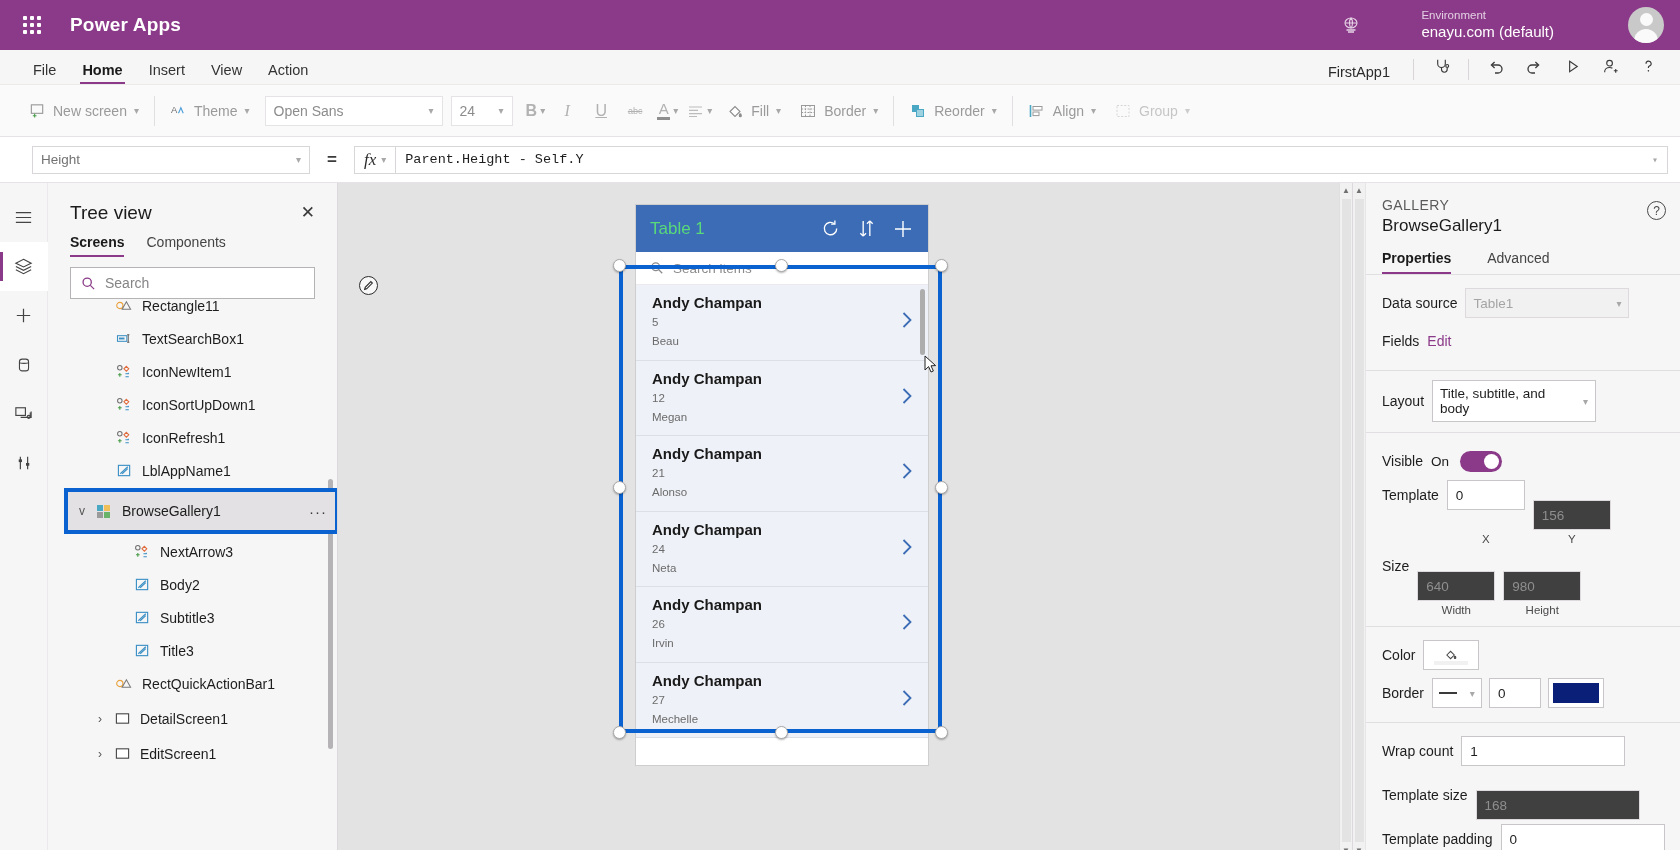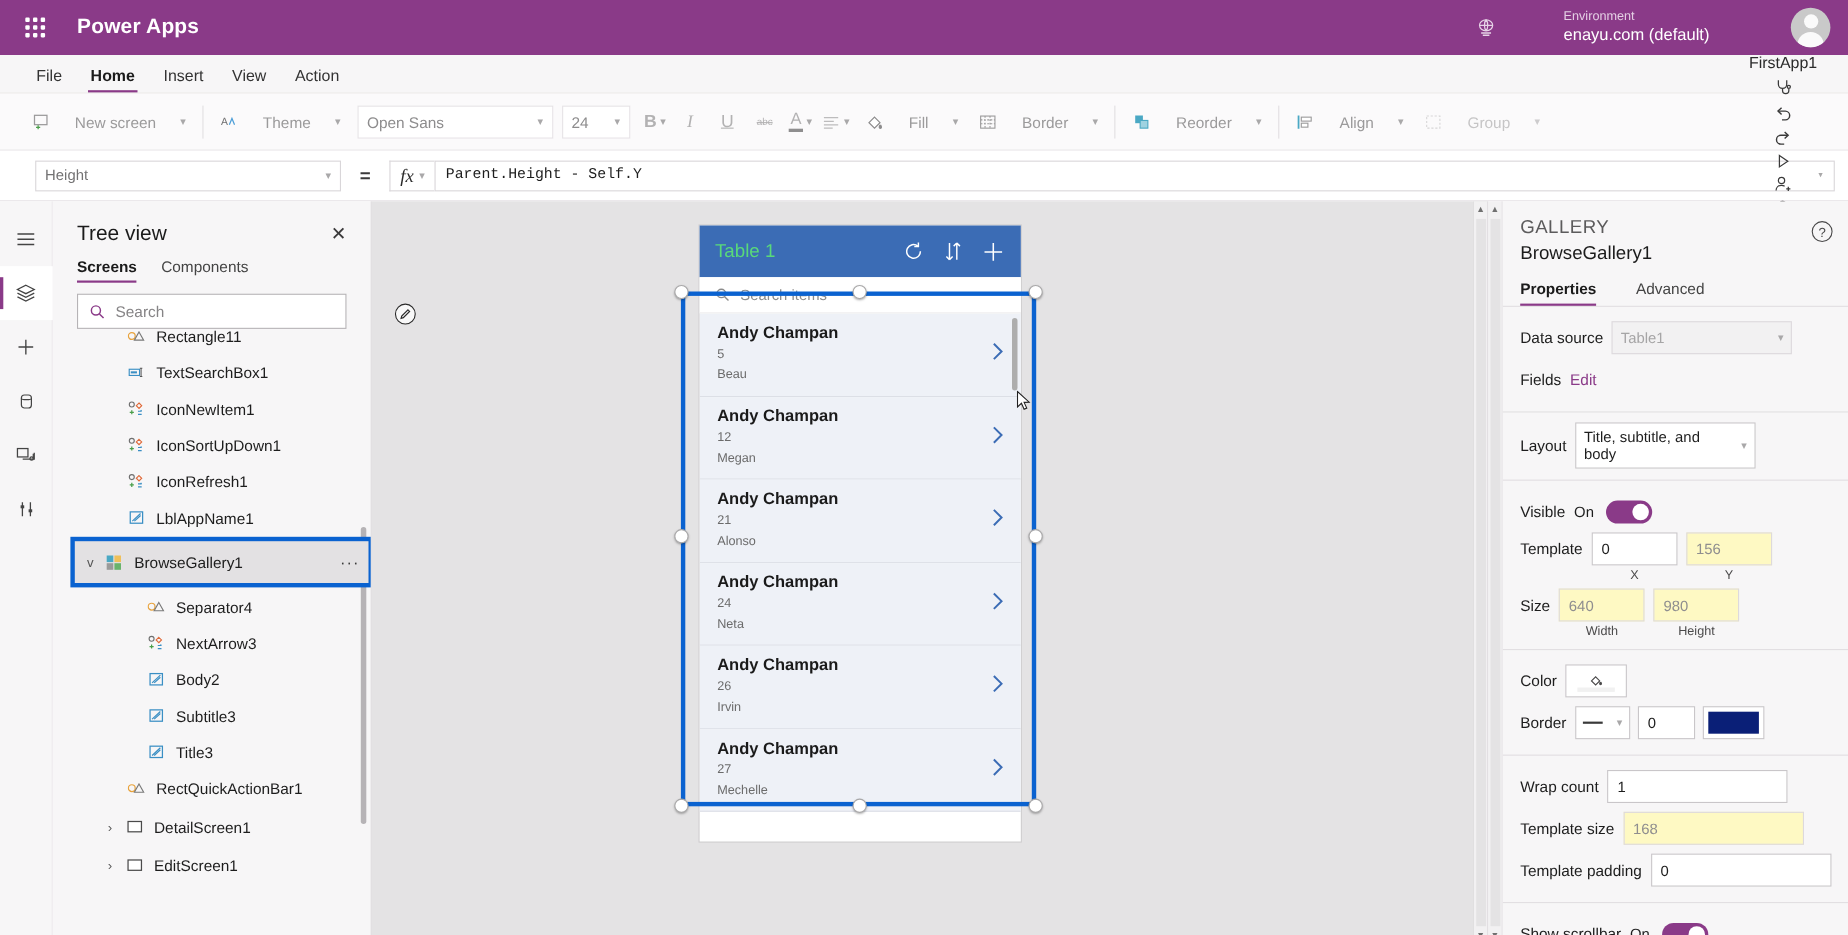--- a/index.html
+++ b/index.html
@@ -61,39 +61,39 @@
     padding: 0 13px 7px 13px; font-size: 14.5px; color: #333;
     cursor: pointer; position: relative; line-height: 1;
   }
   .menuitem:first-child { margin-left: 20px; }
   .menuitem.active { font-weight: bold; color: #1b1b1b; }
   .menuitem.active::after {
     content: ""; position: absolute; left: 11px; right: 11px; bottom: 0;
     height: 2.5px; background: #8a3a88;
   }
   .menurow-right {
-    margin-left: auto; display: flex; align-items: center;
-    height: 100%; padding-bottom: 4px; padding-right: 14px; gap: 2px; flex-direction: column;
+    margin-left: auto; display: flex; align-items: flex-end;
+    height: 100%; padding-bottom: 4px; padding-right: 14px; gap: 2px;
   }
   .appname { font-size: 14.5px; color: #2b2b2b; padding: 0 14px; }
   .vsep { width: 1px; height: 21px; background: #d8d4d8; margin: 0 7px; }
   .icobtn {
     width: 36px; height: 27px; display: flex; align-items: center; justify-content: center;
     cursor: pointer; color: #3a3a3a;
   }
 
   
   .ribbon {
     height: 52px; background: #fbfafb; display: flex; align-items: center;
     border-bottom: 1px solid #e6e3e6; font-size: 14px; color: #9b9a9b;
   }
   .rb-group { display: flex; align-items: center; height: 100%; }
   .rb-sep { width: 1px; height: 30px; background: #e2dfe2; margin: 0 6px; }
   .rb-btn {
-    display: flex; align-items: center; gap: 22px;
+    display: flex; align-items: center; gap: 7px;
     padding: 6px 9px; cursor: pointer; white-space: nowrap;
   }
   .chev { font-size: 10px; color: #a9a8a9; }
   .rb-input {
     border: 1px solid #e6e3e6; background: #fff; height: 30px;
     display: flex; align-items: center; justify-content: space-between;
     padding: 0 8px; font-size: 14px; color: #8d8c8d; cursor: pointer;
   }
   .font-name { width: 178px; margin-left: 6px; }
   .font-size { width: 62px; margin-left: 8px; }
@@ -252,21 +252,21 @@
     width: 328px; background: #f7f6f7; border-left: 1px solid #dcd9dc;
     display: flex; flex: none; position: relative;
   }
   .prop-scroll {
     width: 13px; background: #f2f1f2; border-right: 1px solid #e7e5e7;
     display: flex; flex-direction: column; align-items: center; flex: none;
   }
   .prop-scroll-thumb { width: 9px; flex: 1; background: #e4e3e4; margin: 1px 0; }
   .prop-body { flex: 1; padding: 0 14px 0 16px; overflow: hidden; }
   .prop-head { padding: 14px 0 0 0; position: relative; }
-  .prop-kind { font-size: 17px; color: #5c5b5c; letter-spacing: .4px; }
+  .prop-kind { font-size: 14px; color: #5c5b5c; letter-spacing: .4px; }
   .prop-name { font-size: 17px; color: #1b1b1b; margin-top: 3px; }
   .prop-help {
     position: absolute; right: 0; top: 18px; width: 19px; height: 19px;
     border-radius: 50%; border: 1px solid #4a494a; color: #4a494a;
     font-size: 12px; display: flex; align-items: center; justify-content: center;
     cursor: pointer;
   }
   .prop-tabs { display: flex; gap: 36px; margin-top: 14px; }
   .prop-tab { font-size: 14px; color: #444; padding-bottom: 8px; cursor: pointer; position: relative; }
   .prop-tab.active { font-weight: bold; color: #1b1b1b; }
@@ -295,21 +295,21 @@
   }
   .toggle::after {
     content: ""; position: absolute; right: 3px; top: 3px;
     width: 15px; height: 15px; border-radius: 50%; background: #fff;
   }
   .pfield {
     width: 78px; height: 30px; border: 1px solid #c9c6c9; background: #fff;
     display: flex; align-items: center; padding: 0 8px;
     font-size: 13.5px; color: #1d1d1d; cursor: text;
   }
-  .pfield.disabled { background: #fef9c3; color: #8f8e8f; border-color: #ddd9dd; }
+  .pfield.disabled { background: #404040; color: #8f8e8f; border-color: #ddd9dd; margin-top: 20px; }
   .pfield.wide { width: 164px; }
   .pair { display: flex; gap: 8px; }
   .sublabels { display: flex; gap: 8px; justify-content: flex-end; margin-top: 3px; }
   .sublabel { width: 78px; text-align: center; font-size: 11.5px; color: #4b4a4b; }
   .colorbtn {
     width: 56px; height: 30px; border: 1px solid #c9c6c9; background: #fff;
     display: flex; align-items: center; justify-content: center; cursor: pointer;
     position: relative;
   }
   .colorbtn::after {
@@ -677,31 +677,20 @@
               <rect x="2" y="2" width="6" height="6" fill="#4aa8c4"></rect>
               <rect x="9" y="2" width="6" height="6" fill="#efc05a"></rect>
               <rect x="2" y="9" width="6" height="6" fill="#9a9a9a"></rect>
               <rect x="9" y="9" width="6" height="6" fill="#69b36b"></rect>
             </svg>
         </span>
         <span class="tree-label">BrowseGallery1</span>
         <span class="tree-ellipsis">···</span>
       </div>
 
-      <div class="tree-row">
-        <span class="tree-caret"></span>
-          <span style="width:62px"></span>
-        <span class="tree-ico">
-          <svg width="17" height="15" viewBox="0 0 18 16">
-              <circle cx="4" cy="8" r="3.3" fill="none" stroke="#e8a33d" stroke-width="1.2"></circle>
-              <path d="M11 4l4.5 8h-9z" fill="none" stroke="#7a7a7a" stroke-width="1.1"></path>
-            </svg>
-        </span>
-        <span class="tree-label">Separator4</span>
-      </div>
 
       <div class="tree-row">
         <span class="tree-caret"></span>
           <span style="width:62px"></span>
         <span class="tree-ico">
           <svg width="17" height="15" viewBox="0 0 18 16">
               <circle cx="4" cy="4" r="2.4" fill="none" stroke="#6f6f6f" stroke-width="1.1"></circle>
               <path d="M11 2.5l2.6 2.6-2.6 2.6-2.6-2.6z" fill="none" stroke="#e06a3a" stroke-width="1.1"></path>
               <path d="M2 11.5h4M4 9.5v4" stroke="#4a9e4a" stroke-width="1.2"></path>
               <path d="M10 10.5h3.6M13.6 10.5l-1 -1M10 13.5h3.6" stroke="#3a8fc4" stroke-width="1.1" fill="none"></path>

